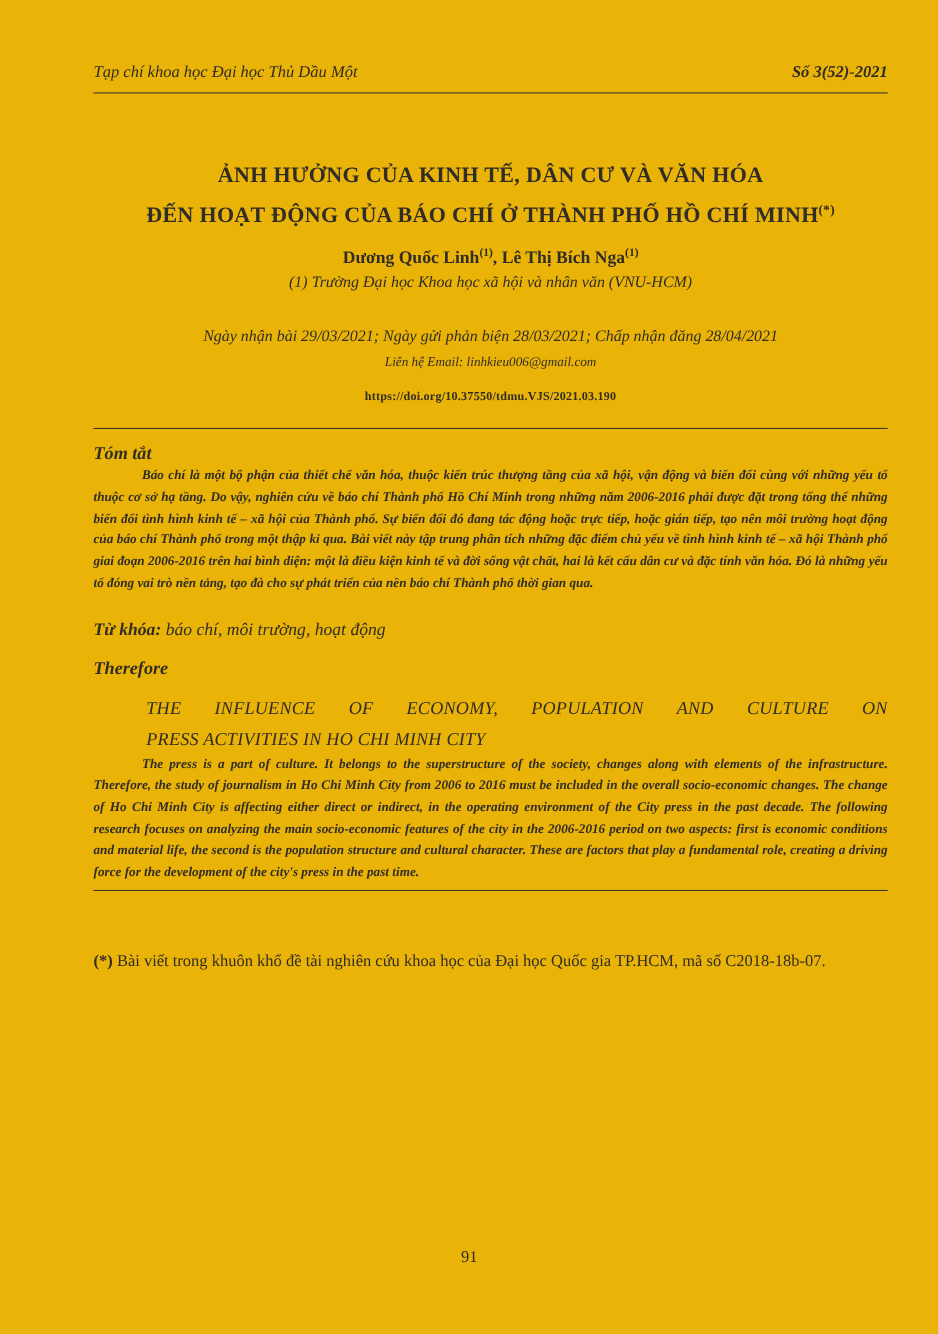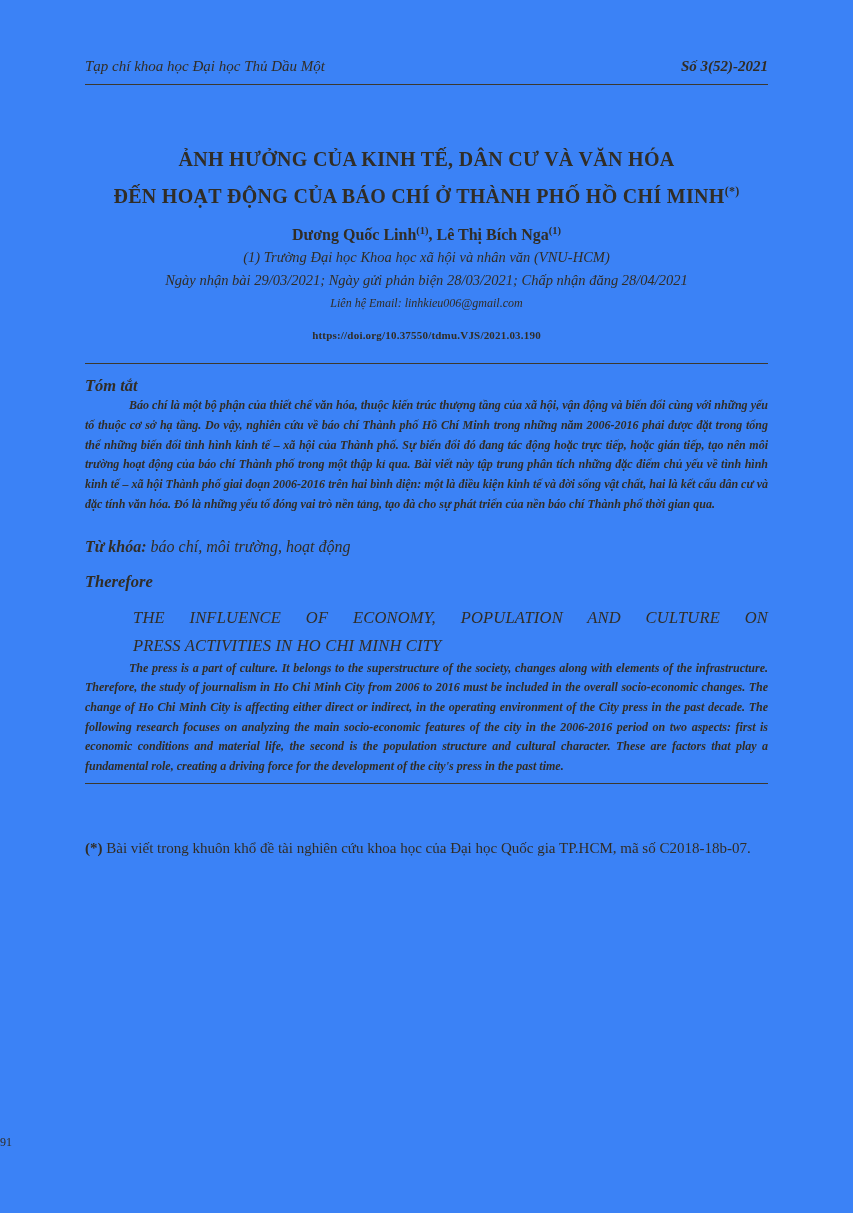--- a/index.html
+++ b/index.html
@@ -6,23 +6,23 @@
   html, body {
     margin: 0;
     padding: 0;
     background: #e9e7e1;
   }
   .page {
     position: relative;
     width: 853px;
     height: 1213px;
     margin: 0 auto;
-    background: #3b82f6;
+    background: #eab308;
     box-sizing: border-box;
-    padding: 58px 85px 0 85px;
+    padding: 58px 46px 0 85px;
     font-family: "Liberation Serif", "DejaVu Serif", serif;
     color: #312d26;
     overflow: hidden;
   }
 
   
   .hdr {
     display: flex;
     justify-content: space-between;
     align-items: baseline;
@@ -51,21 +51,21 @@
     font-size: 16px;
     font-weight: bold;
   }
   .authors sup { font-size: 10.5px; font-weight: bold; }
   .affiliation {
     margin-top: 5px;
     font-size: 14.5px;
     font-style: italic;
   }
   .dates {
-    margin-top: 6px;
+    margin-top: 32px;
     font-size: 14.5px;
     font-style: italic;
   }
   .contact {
     margin-top: 7px;
     font-size: 12px;
     font-style: italic;
   }
   .doi {
     margin-top: 18px;
@@ -126,22 +126,22 @@
     line-height: 1.6;
     text-align: justify;
   }
   .footnote .fn-mark { font-weight: bold; }
 
   .page-number {
     position: absolute;
     left: 0;
     right: 0;
     top: 1135px;
-    text-align: left;
-    font-size: 12px;
+    text-align: center;
+    font-size: 15px;
   }
 </style>
 </head>
 <body>
 
 <div class="page">
 
   <div class="hdr">
     <span class="journal">Tạp chí khoa học Đại học Thủ Dầu Một</span>
     <span class="issue">Số 3(52)-2021</span>

